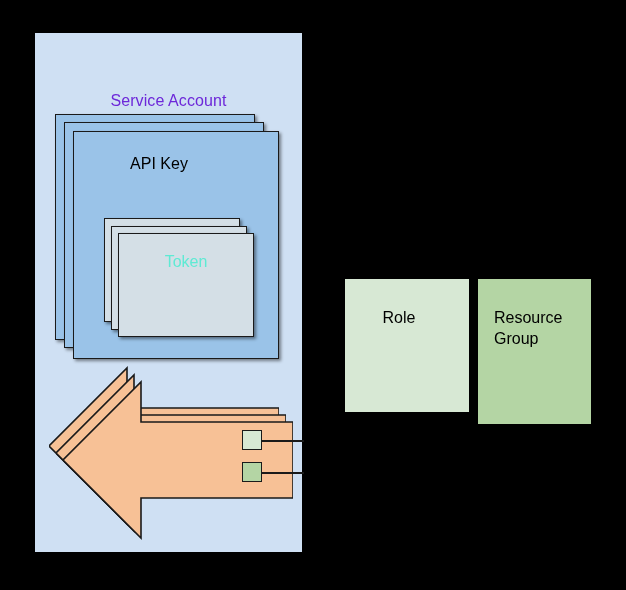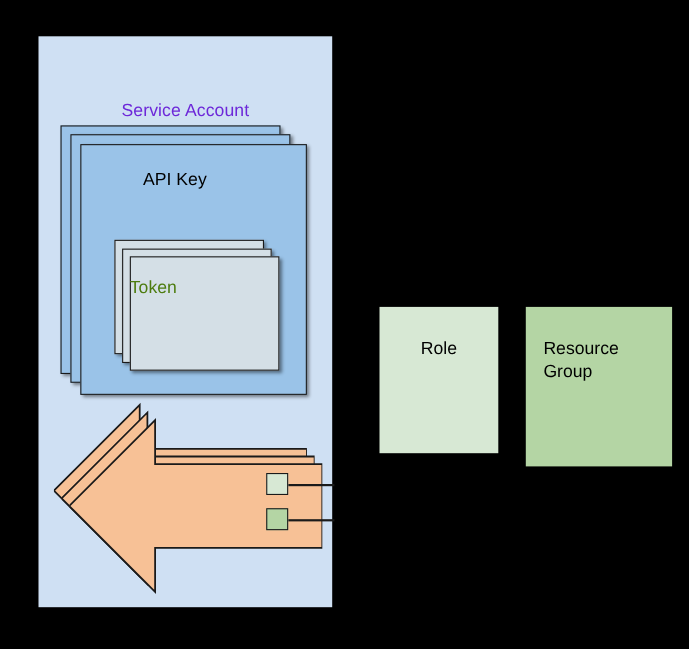--- a/index.html
+++ b/index.html
@@ -68,22 +68,23 @@
     box-shadow: 2px 2px 3px rgba(0,0,0,0.45);
   }
   #token-card-back  { left: 104px; top: 218px; width: 136px; height: 104px; }
   #token-card-mid   { left: 111px; top: 226px; width: 136px; height: 104px; }
   #token-card-front { left: 118px; top: 233px; width: 136px; height: 104px; }
   #token-title {
     position: absolute;
     left: 118px;
     top: 253px;
     width: 136px;
-    font-size: 16px;
-    color: #4d7c0f;
+    text-align: center;
+    font-size: 16px;
+    color: #5eead4;
     white-space: nowrap;
   }
 
   
   .rolebinding-arrow {
     position: absolute;
     width: 230px;
     height: 160px;
   }
   #rolebinding-arrow-back  { left: 49px; top: 366px; }
@@ -122,35 +123,35 @@
   
   .side-box {
     box-sizing: border-box;
     color: #000000;
     font-size: 16px;
     line-height: 21px;
   }
   #role-box {
     left: 345px;
     top: 279px;
-    width: 108px;
+    width: 124px;
     height: 133px;
     background: #d7e8d4;
   }
   #role-box .side-box-label {
     position: absolute;
     left: 0;
     top: 28px;
     width: 108px;
     text-align: center;
   }
   #resource-group-box {
     left: 478px;
     top: 279px;
-    width: 133px;
+    width: 113px;
     height: 145px;
     background: #b4d5a4;
   }
   #resource-group-box .side-box-label {
     position: absolute;
     left: 16px;
     top: 28px;
     width: 92px;
     text-align: left;
   }

